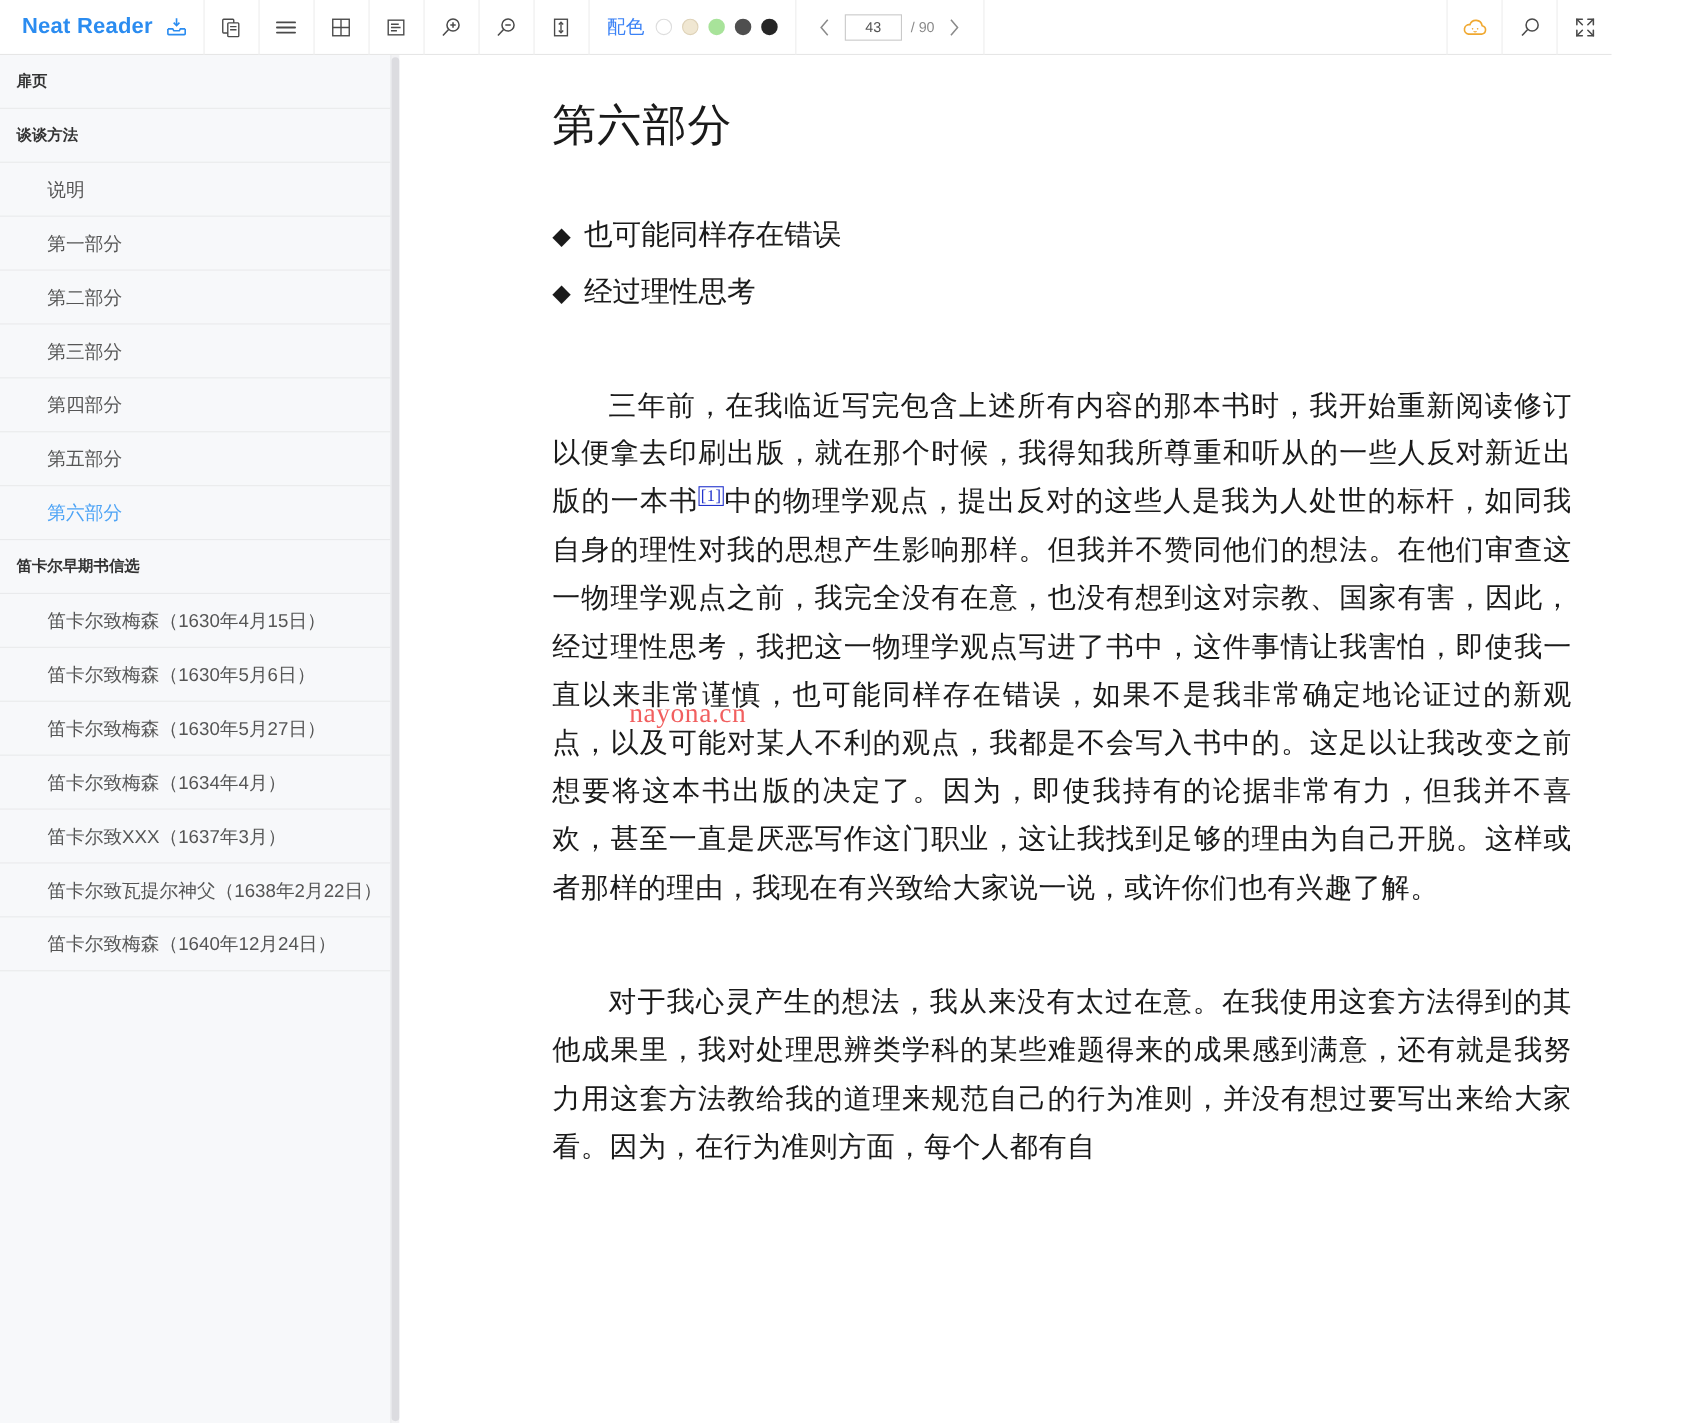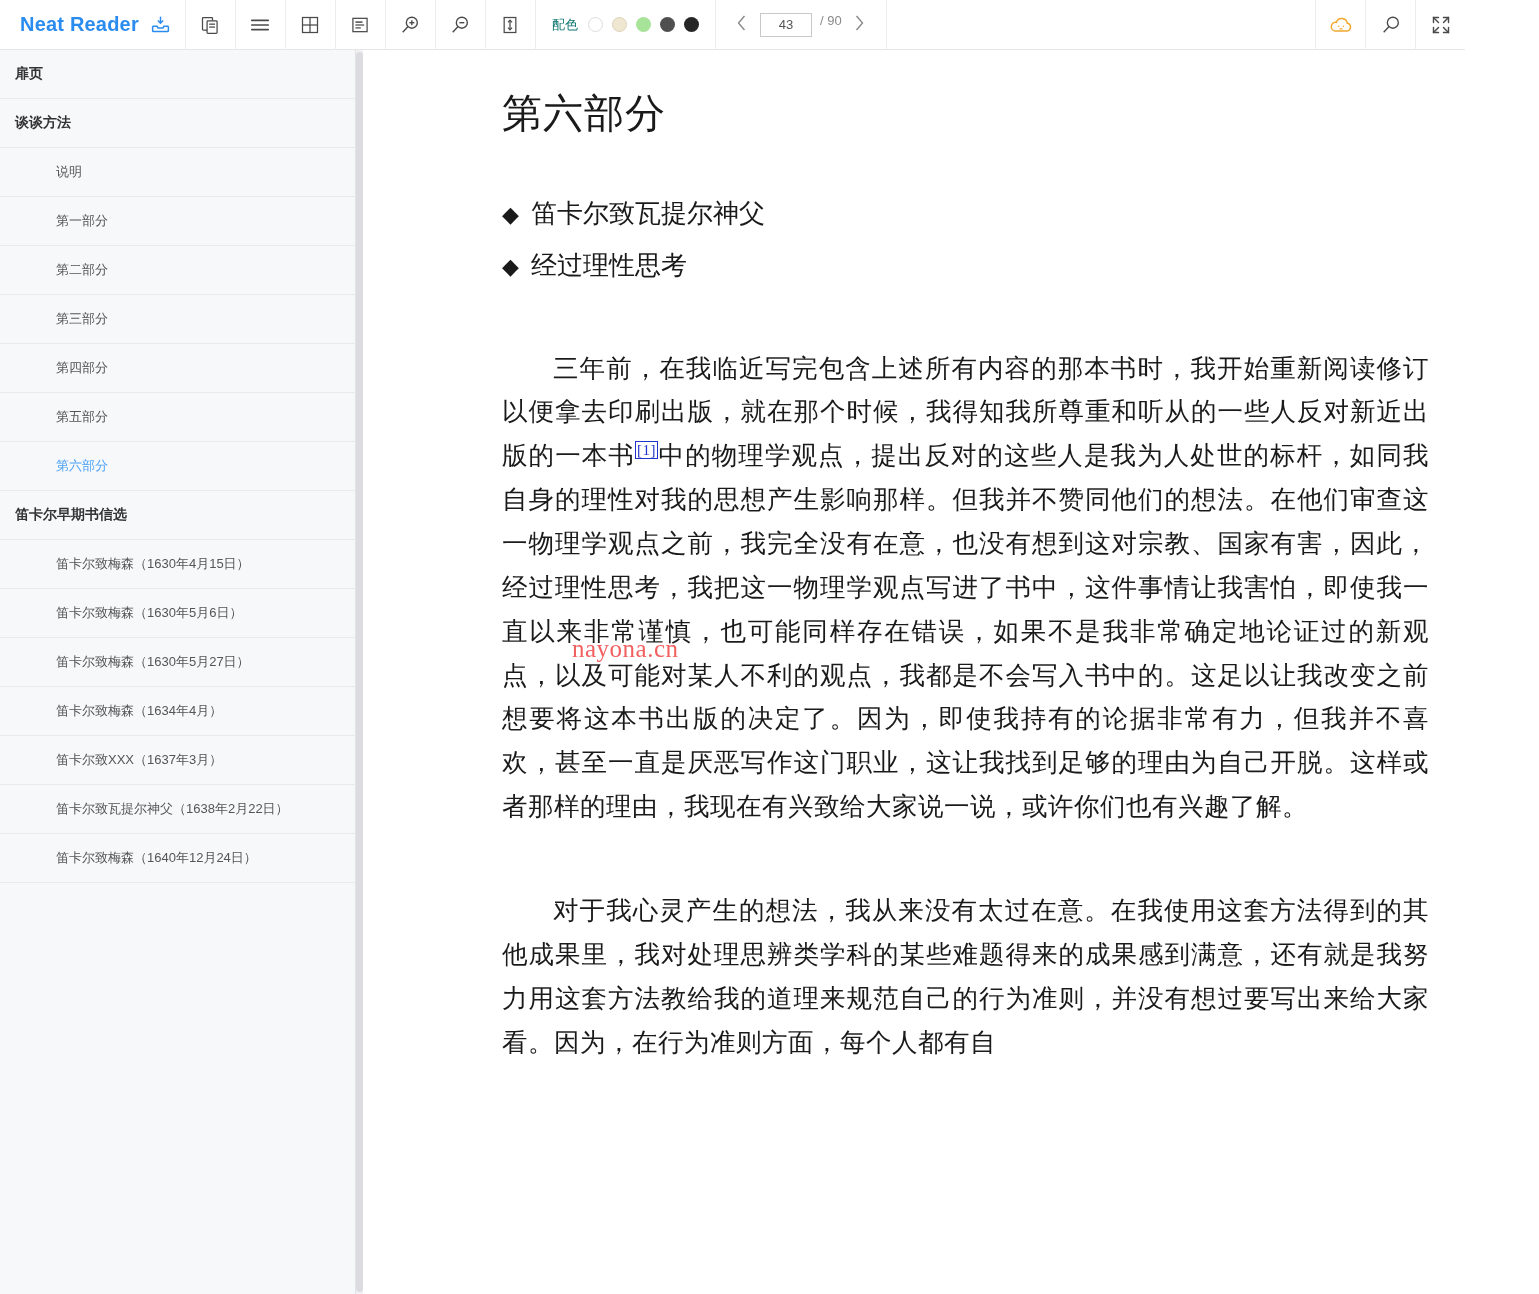--- a/index.html
+++ b/index.html
@@ -40,27 +40,27 @@
   .tb-btn:last-child { border-right: none; }
 
   .tb-group {
     height: 50px; display: flex; align-items: center;
     border-left: 1px solid #ededed;
     padding: 0 16px;
   }
   .tb-group.rl { border-right: 1px solid #ededed; }
 
   .scheme-label {
-    font-size: 13px; color: #0f766e; margin-right: 10px;
+    font-size: 17px; color: #3b82f6; margin-right: 10px;
     font-family: "Liberation Sans", sans-serif;
   }
   .swatches { display: flex; align-items: center; gap: 9px; }
   .sw { width: 15px; height: 15px; border-radius: 50%; cursor: pointer; }
 
-  .pager { display: flex; gap: 8px; }
+  .pager { display: flex; align-items: center; gap: 8px; }
   .chev { width: 20px; height: 20px; cursor: pointer; display:flex; align-items:center; justify-content:center; }
   .pagebox {
     width: 52px; height: 24px; border: 1px solid #c9c9c9;
     display: flex; align-items: center; justify-content: center;
     font-size: 13px; color: #555; background: #fff;
   }
   .pagetot { font-size: 13px; color: #8a8a8a; white-space: nowrap; }
 
   
   #sidebar {
@@ -83,22 +83,22 @@
     display: flex; align-items: center;
     cursor: pointer;
     font-family: "Liberation Sans", sans-serif;
     text-align: center;
   }
   .toc-item.lvl0 {
     height: 49px; padding-left: 15px;
     font-size: 14px; font-weight: bold; color: #333;
   }
   .toc-item.lvl1 {
-    height: 49px; padding-left: 56px;
-    font-size: 13px; color: #555; font-weight: normal;
+    height: 49px; padding-left: 43px;
+    font-size: 17px; color: #555; font-weight: normal;
   }
   .toc-item.active { color: #4da3f5; }
 
   
   #content {
     position: absolute; top: 50px; left: 364px;
     width: 1175px; height: 1244px;
     background: #ffffff;
     overflow: hidden;
   }
@@ -335,21 +335,21 @@
 <div id="sb-scroll-track"></div>
 <div id="sb-scroll-thumb"></div>
 
 <div id="content">
   <div class="book-page">
 
     <h1 class="chapter-title">第六部分</h1>
 
     <div class="bullet-line">
       <span class="bullet-mark">◆</span>
-      <span>笛卡尔致瓦提尔神父</span>
+      <span>也可能同样存在错误</span>
     </div>
     <div class="bullet-line">
       <span class="bullet-mark">◆</span>
       <span>经过理性思考</span>
     </div>
 
     <p class="para"><span>三年前，在我临近写完包含上述所有内容的那本书时，我开始重新阅读修订以便拿去印刷出版，就在那个时候，我得知我所尊重和听从的一些人反对新近出版的一本书</span><a class="fn-ref" href="#">[1]</a><span>中的物理学观点，提出反对的这些人是我为人处世的标杆，如同我自身的理性对我的思想产生影响那样。但我并不赞同他们的想法。在他们审查这一物理学观点之前，我完全没有在意，也没有想到这对宗教、国家有害，因此，经过理性思考，我把这一物理学观点写进了书中，这件事情让我害怕，即使我一直以来非常谨慎，也可能同样存在错误，如果不是我非常确定地论证过的新观点，以及可能对某人不利的观点，我都是不会写入书中的。这足以让我改变之前想要将这本书出版的决定了。因为，即使我持有的论据非常有力，但我并不喜欢，甚至一直是厌恶写作这门职业，这让我找到足够的理由为自己开脱。这样或者那样的理由，我现在有兴致给大家说一说，或许你们也有兴趣了解。</span></p>
 
     <p class="para">对于我心灵产生的想法，我从来没有太过在意。在我使用这套方法得到的其他成果里，我对处理思辨类学科的某些难题得来的成果感到满意，还有就是我努力用这套方法教给我的道理来规范自己的行为准则，并没有想过要写出来给大家看。因为，在行为准则方面，每个人都有自</p>
 

